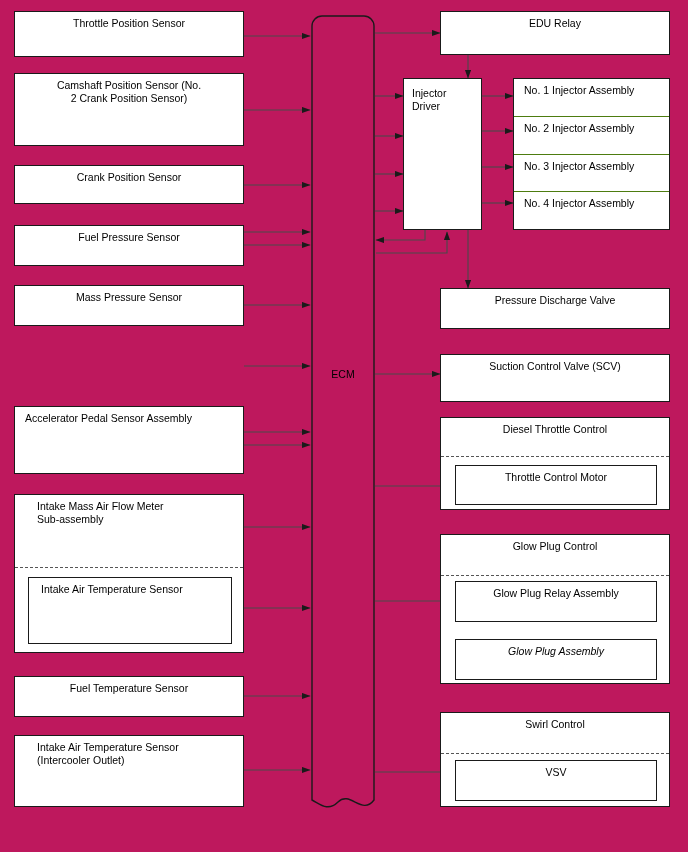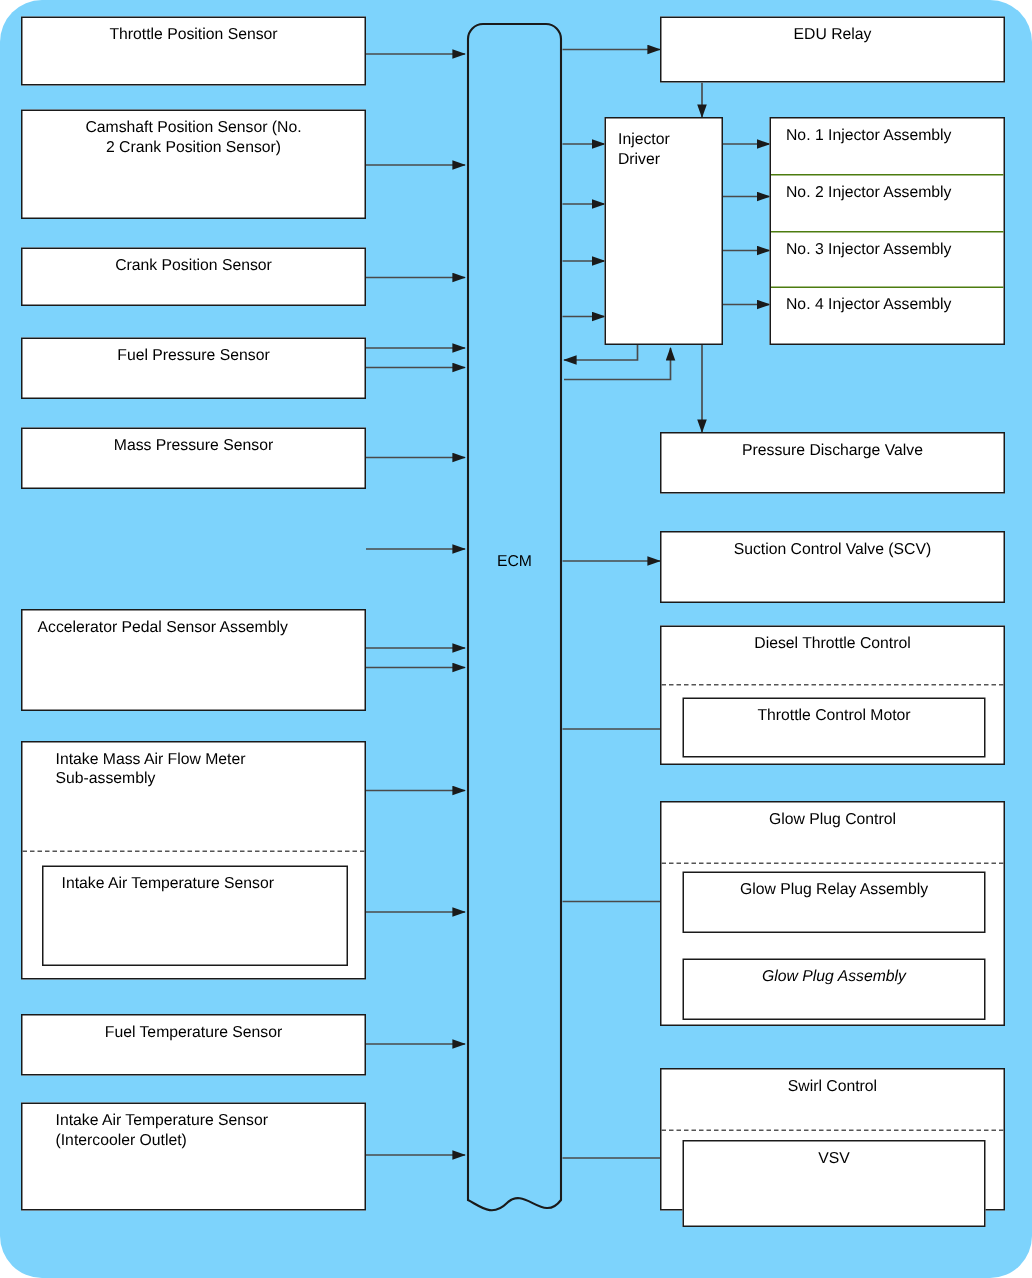--- a/index.html
+++ b/index.html
@@ -8,23 +8,22 @@
     background: #ffffff;
   }
   body {
     font-family: "Liberation Sans", sans-serif;
     color: #000000;
   }
   #diagram {
     position: relative;
     width: 688px;
     height: 852px;
-    background: #7dd3fc;
+    background: #be185d;
     overflow: hidden;
-    border-radius: 28px;
   }
   #svg-layer {
     position: absolute;
     left: 0;
     top: 0;
     width: 688px;
     height: 852px;
     pointer-events: none;
   }
   .box {
@@ -268,17 +267,17 @@
     <div class="lbl">Glow Plug Relay Assembly</div>
   </div>
   <div class="box" style="left:455px; top:639px; width:202px; height:41px;font-style:italic;">
     <div class="lbl">Glow Plug Assembly</div>
   </div>
 
   <div class="group-box" style="left:440px; top:712px; width:230px; height:95px;">
     <div class="group-title">Swirl Control</div>
     <div class="dashsep" style="top:40px;"></div>
   </div>
-  <div class="box" style="left:455px; top:760px; width:202px; height:58px;">
+  <div class="box" style="left:455px; top:760px; width:202px; height:41px;">
     <div class="lbl">VSV</div>
   </div>
 
 </div>
 
 </body></html>

